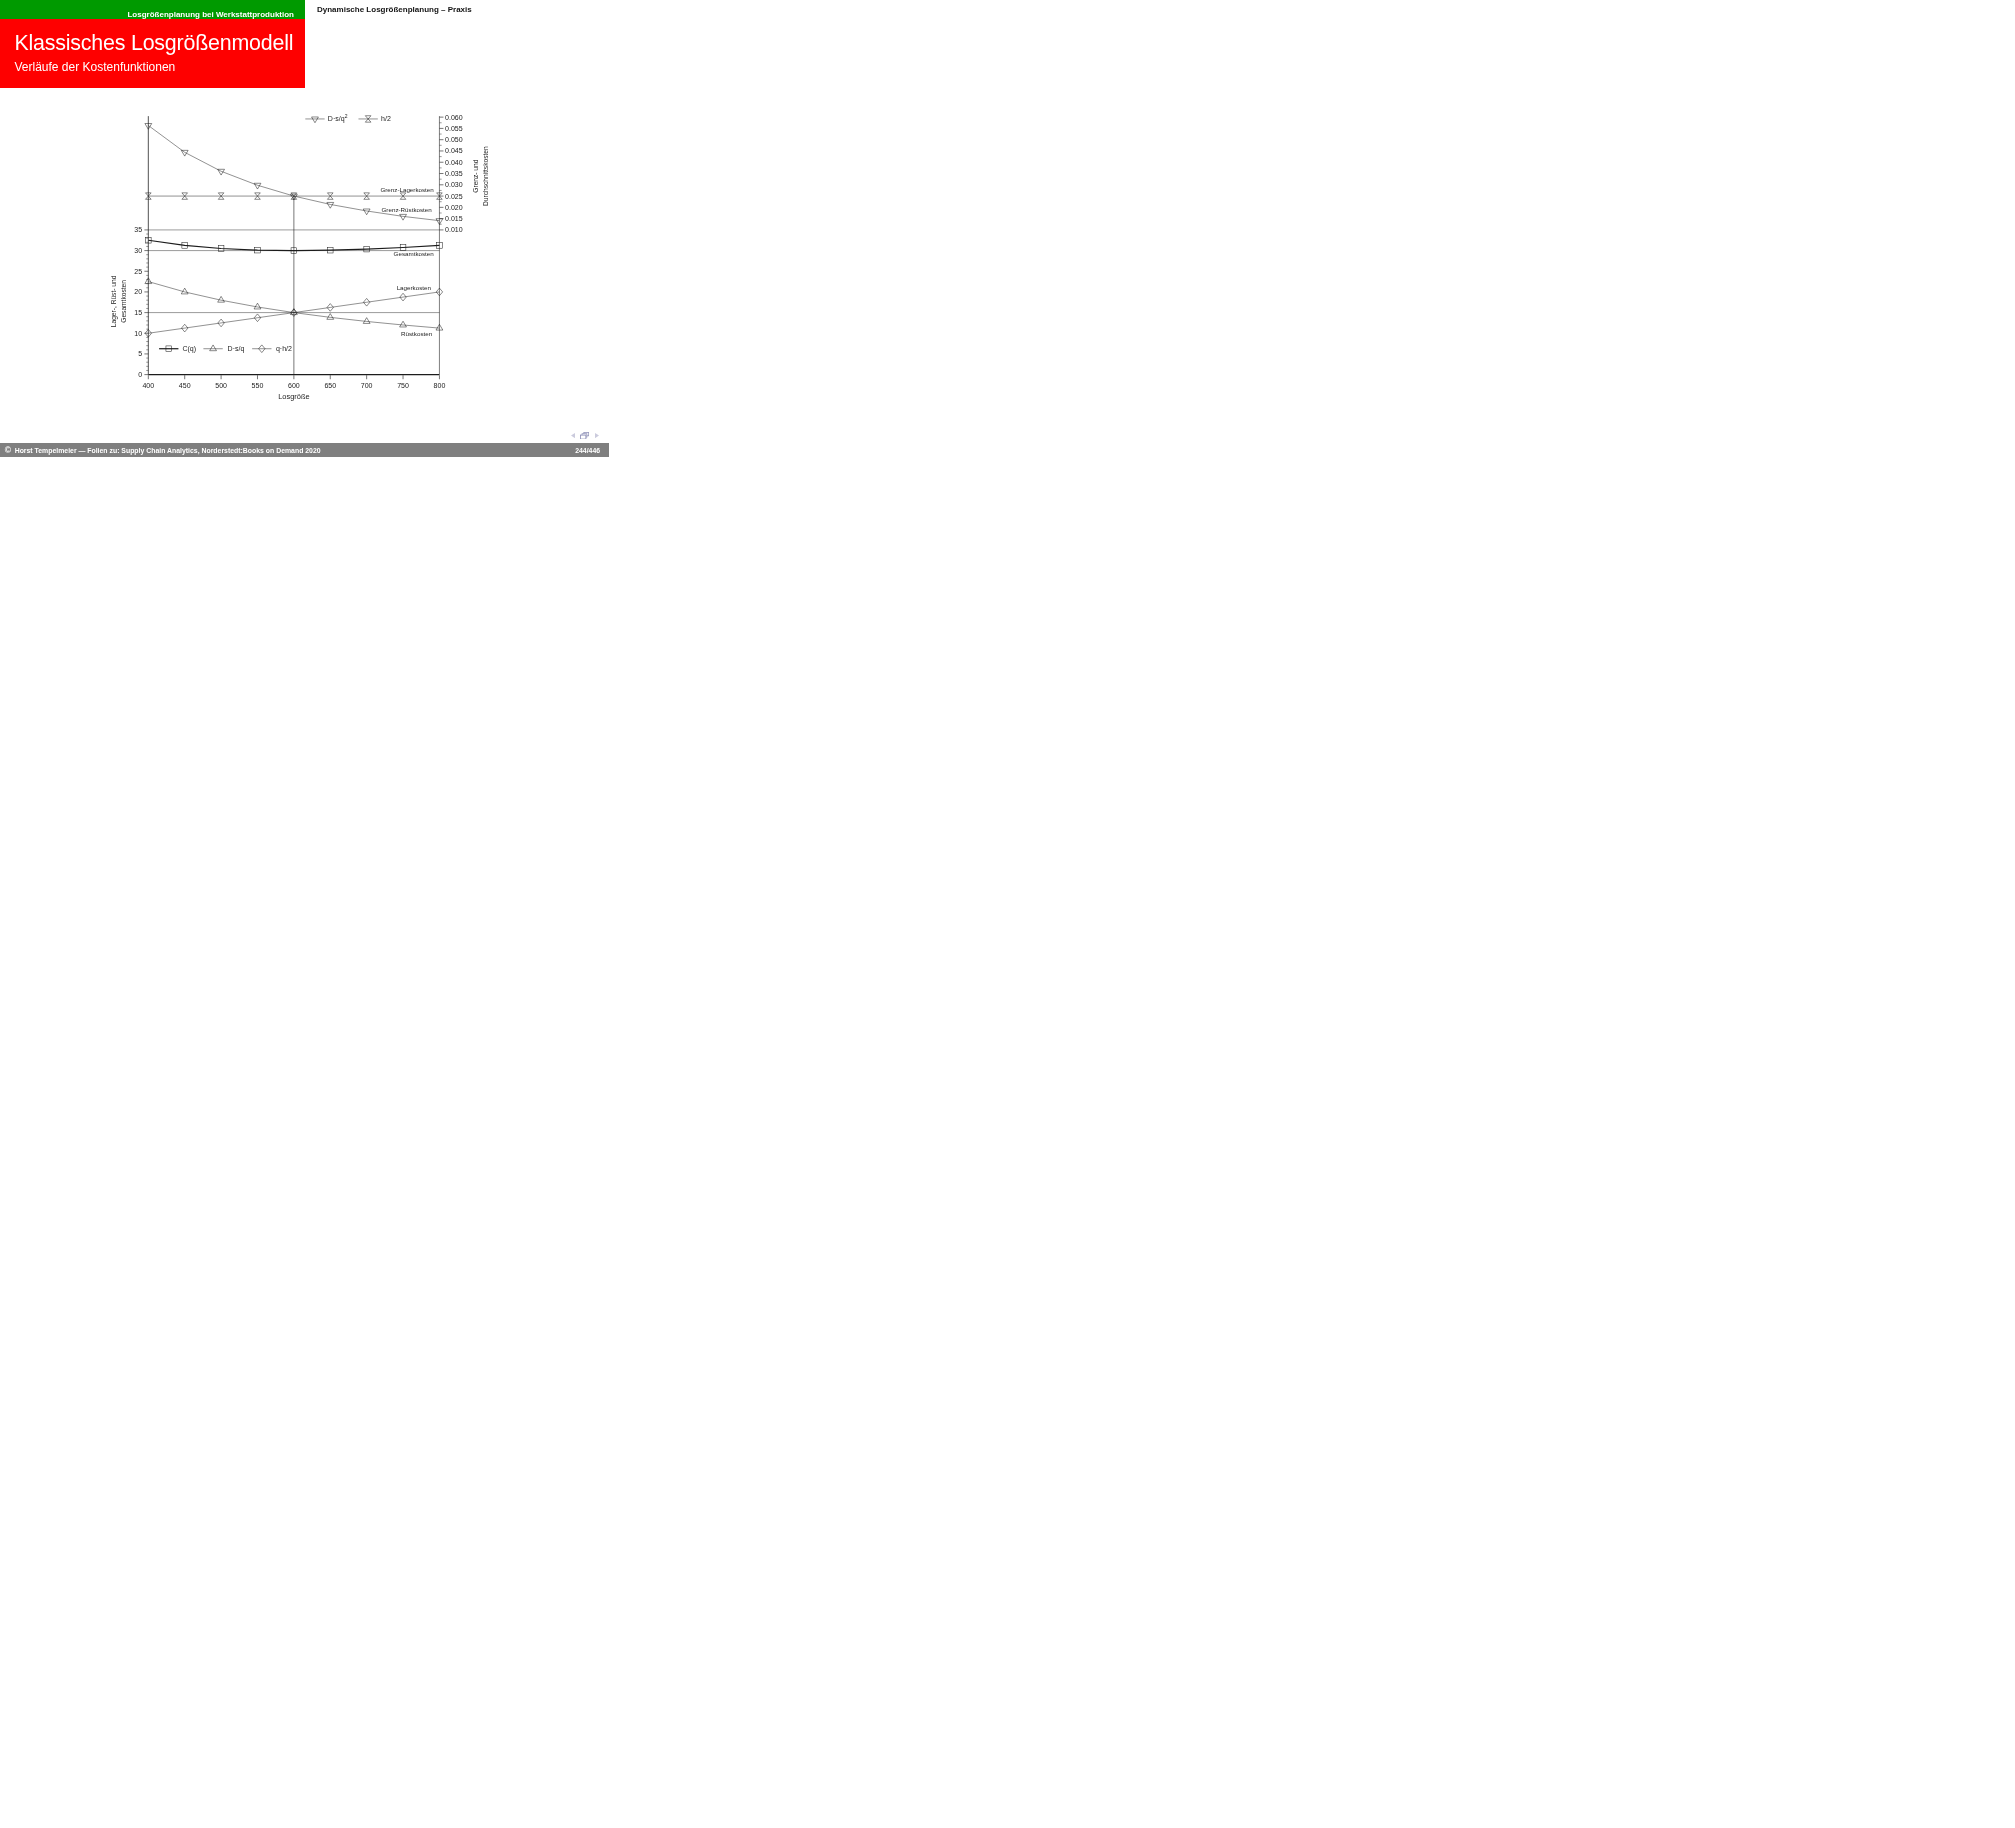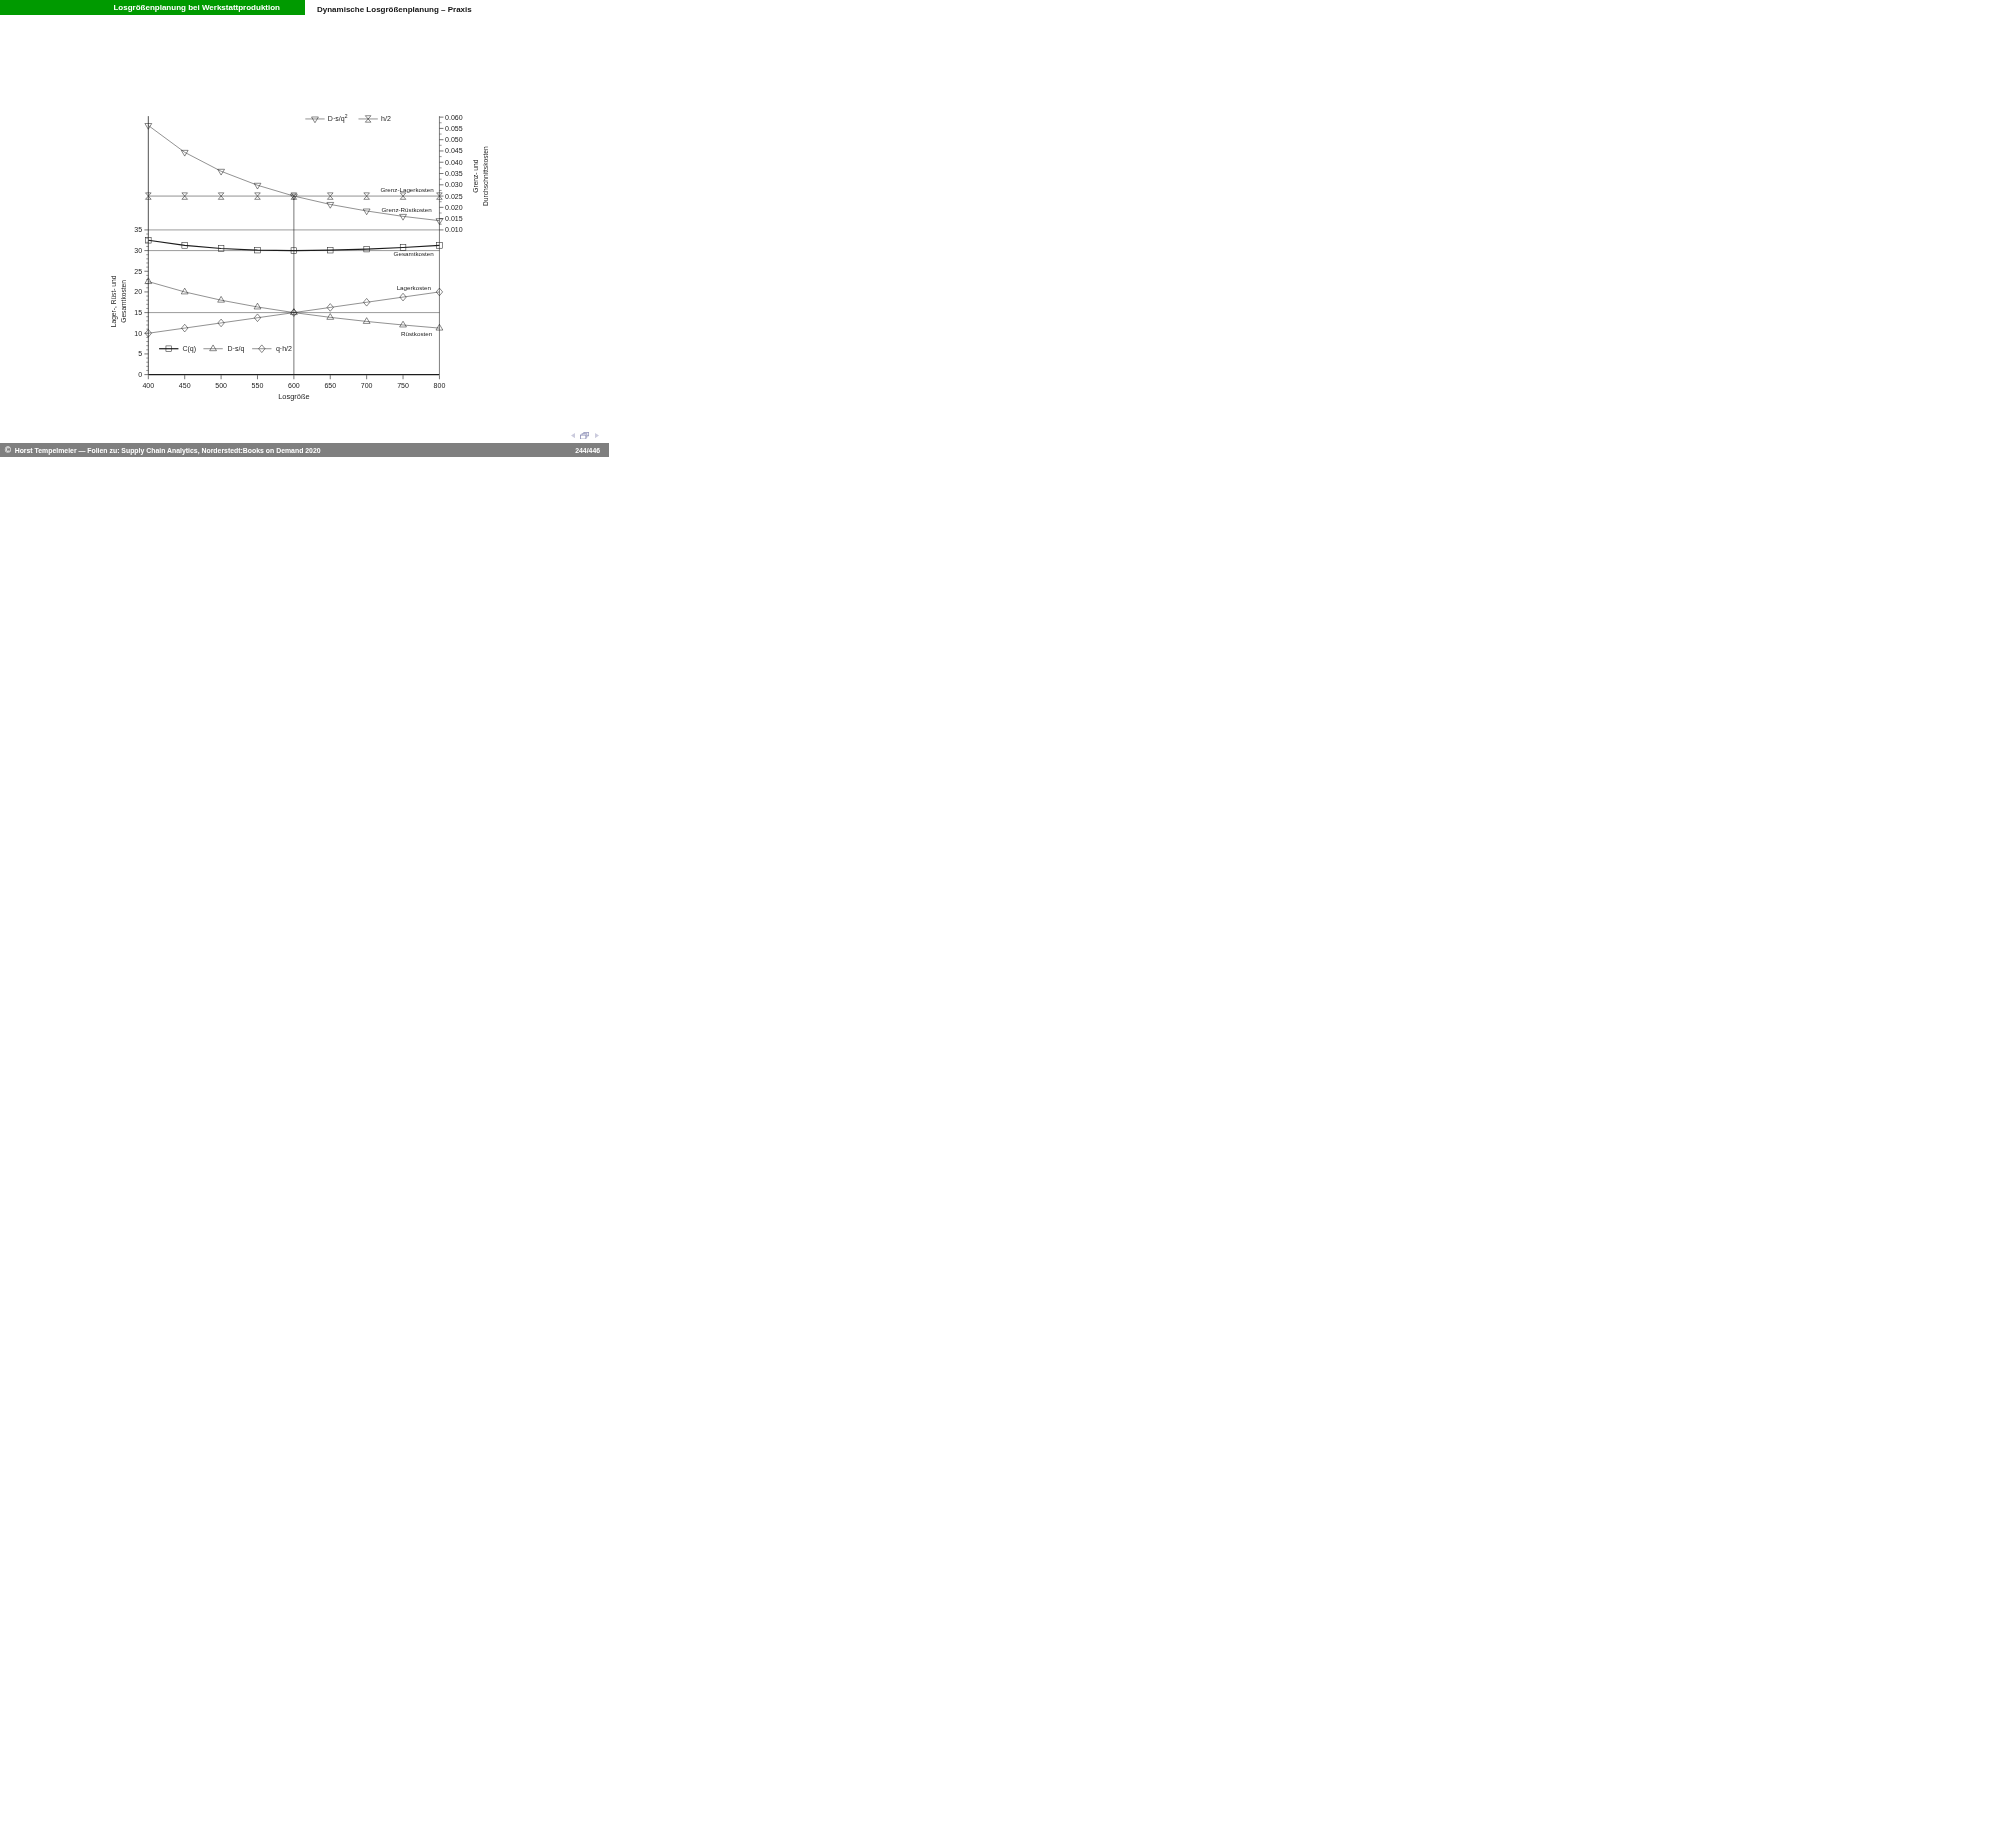--- a/index.html
+++ b/index.html
@@ -4,23 +4,23 @@
 <style>
   :root{
     --green:#009a00; --red:#fe0000; --footer_bg:#7f7f7f; --ink:#1c1c1c;
     --nav_triangle:#cbcbdd; --nav_frames:#9496bb;
   }
   html,body{margin:0;padding:0;background:#ffffff;}
   .slide{position:relative;width:609px;height:457px;background:#fff;overflow:hidden;
          font-family:"Liberation Sans",sans-serif;color:#111;}
   
   .topbar{position:absolute;top:0;left:0;width:609px;height:19px;}
-  .topbar-left{position:absolute;top:0;left:0;width:305px;height:15px;background:var(--green);
+  .topbar-left{position:absolute;top:0;left:0;width:305px;height:28px;background:var(--green);
          color:#fff;font-weight:bold;font-size:8px;display:flex;align-items:center;
-         justify-content:flex-end;padding-right:25px;box-sizing:border-box;white-space:nowrap;}
+         justify-content:flex-end;padding-right:11px;box-sizing:border-box;white-space:nowrap;}
   .topbar-right{position:absolute;top:0;left:305px;width:305px;height:19px;background:#fff;
          color:#131313;font-weight:bold;font-size:8px;display:flex;align-items:center;
          padding-left:12px;box-sizing:border-box;white-space:nowrap;}
   
   .titleblock{position:absolute;top:19px;left:0;width:305px;height:69px;background:var(--red);
          color:#fff;padding:13px 0 0 14.5px;box-sizing:border-box;}
   .title{font-size:21.4px;line-height:1.05;font-weight:400;letter-spacing:-0.2px;}
   .subtitle{font-size:12px;margin-top:5.6px;font-weight:400;}
   
   #chart-svg{position:absolute;left:0;top:0;}
@@ -40,20 +40,24 @@
 
   <div class="topbar">
     <div class="topbar-left">
       <span>Losgrößenplanung bei Werkstattproduktion</span>
     </div>
     <div class="topbar-right">
       <span>Dynamische Losgrößenplanung – Praxis</span>
     </div>
   </div>
 
+  <div class="titleblock">
+    <div class="title">Klassisches Losgrößenmodell</div>
+    <div class="subtitle">Verläufe der Kostenfunktionen</div>
+  </div>
 
   <svg id="chart-svg" width="609" height="457" viewBox="0 0 1512 1134">
       <g>
         <line x1="368.25" y1="570.49999" x2="1091" y2="570.49999" stroke="#1c1c1c" stroke-width="1.1"></line>
         <line x1="368.25" y1="621.82142" x2="1091" y2="621.82142" stroke="#1c1c1c" stroke-width="1.1"></line>
         <line x1="368.25" y1="775.78571" x2="1091" y2="775.78571" stroke="#1c1c1c" stroke-width="1.1"></line>
         <line x1="729.625" y1="929.75" x2="729.625" y2="486.5" stroke="#1c1c1c" stroke-width="1.5"></line>
       </g>
       <g>
         <polyline points="368.25,311.21999999999997 458.59375,377.86 548.9375,424.90000000000003 639.28125,459.62 729.625,486.5 819.96875,507.22 910.3125,523.46 1000.65625,536.9 1091,547.54" fill="none" stroke="#1c1c1c" stroke-width="1.2"></polyline>

